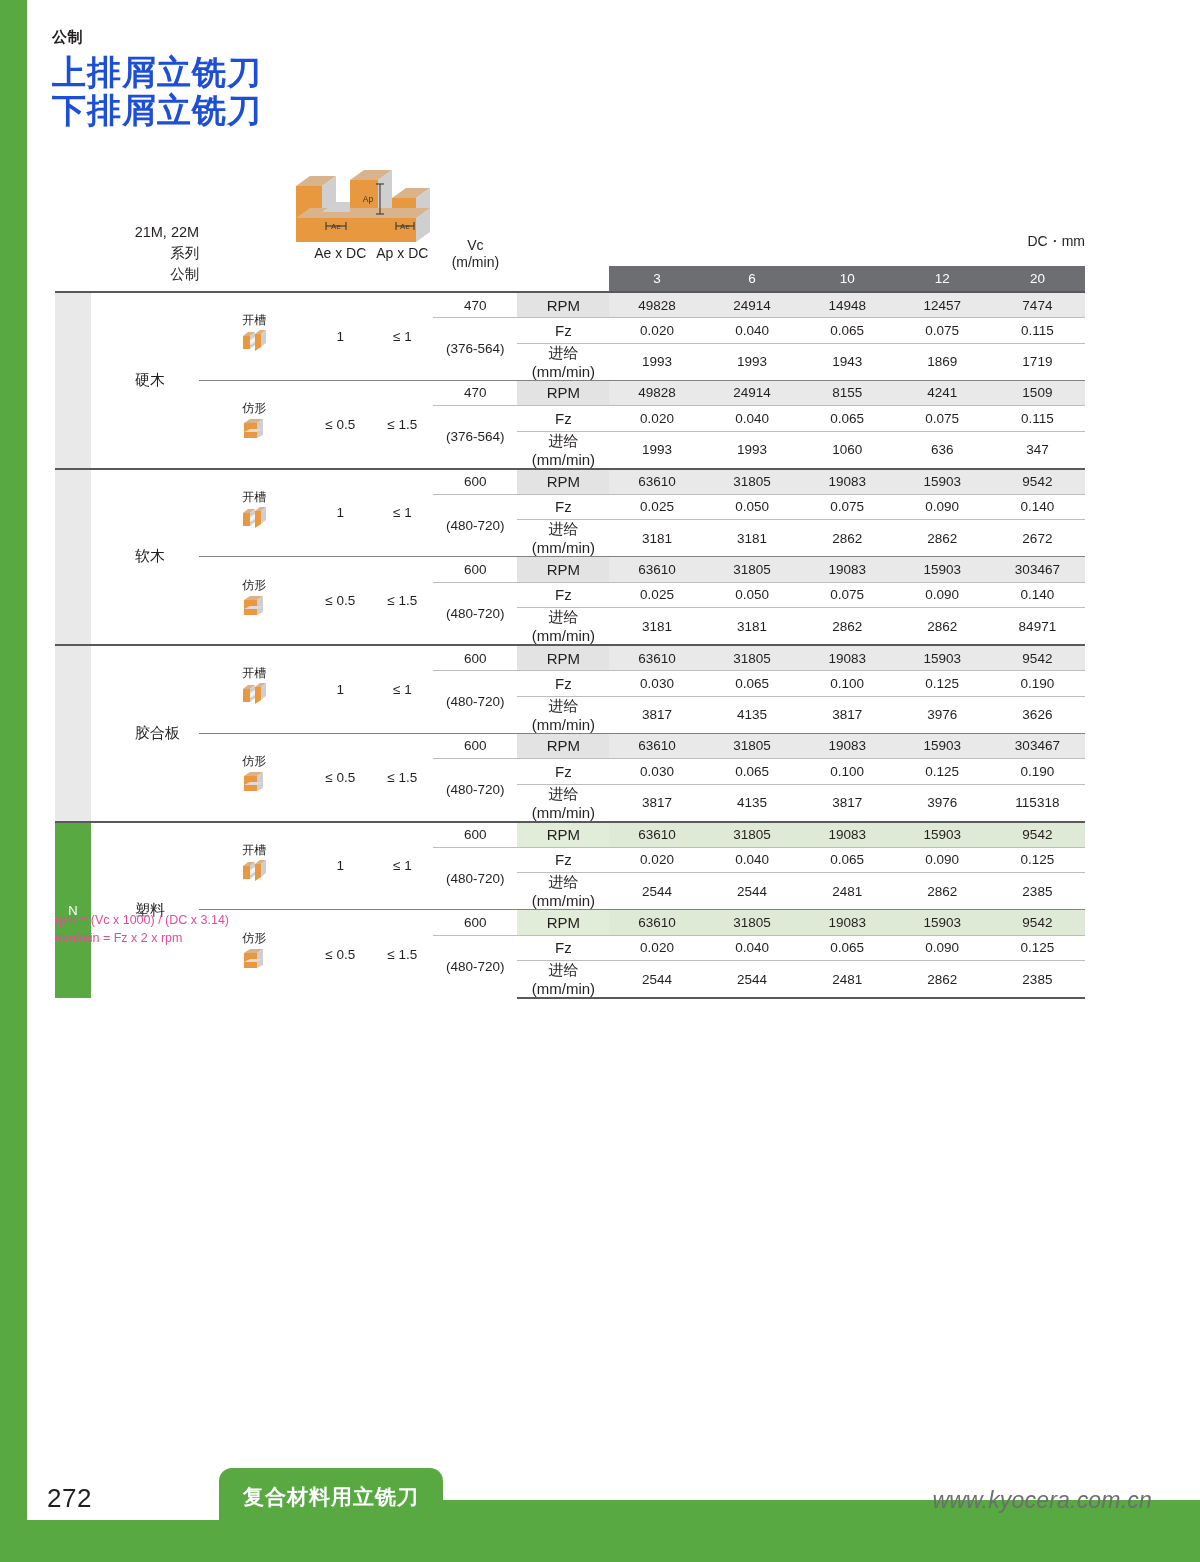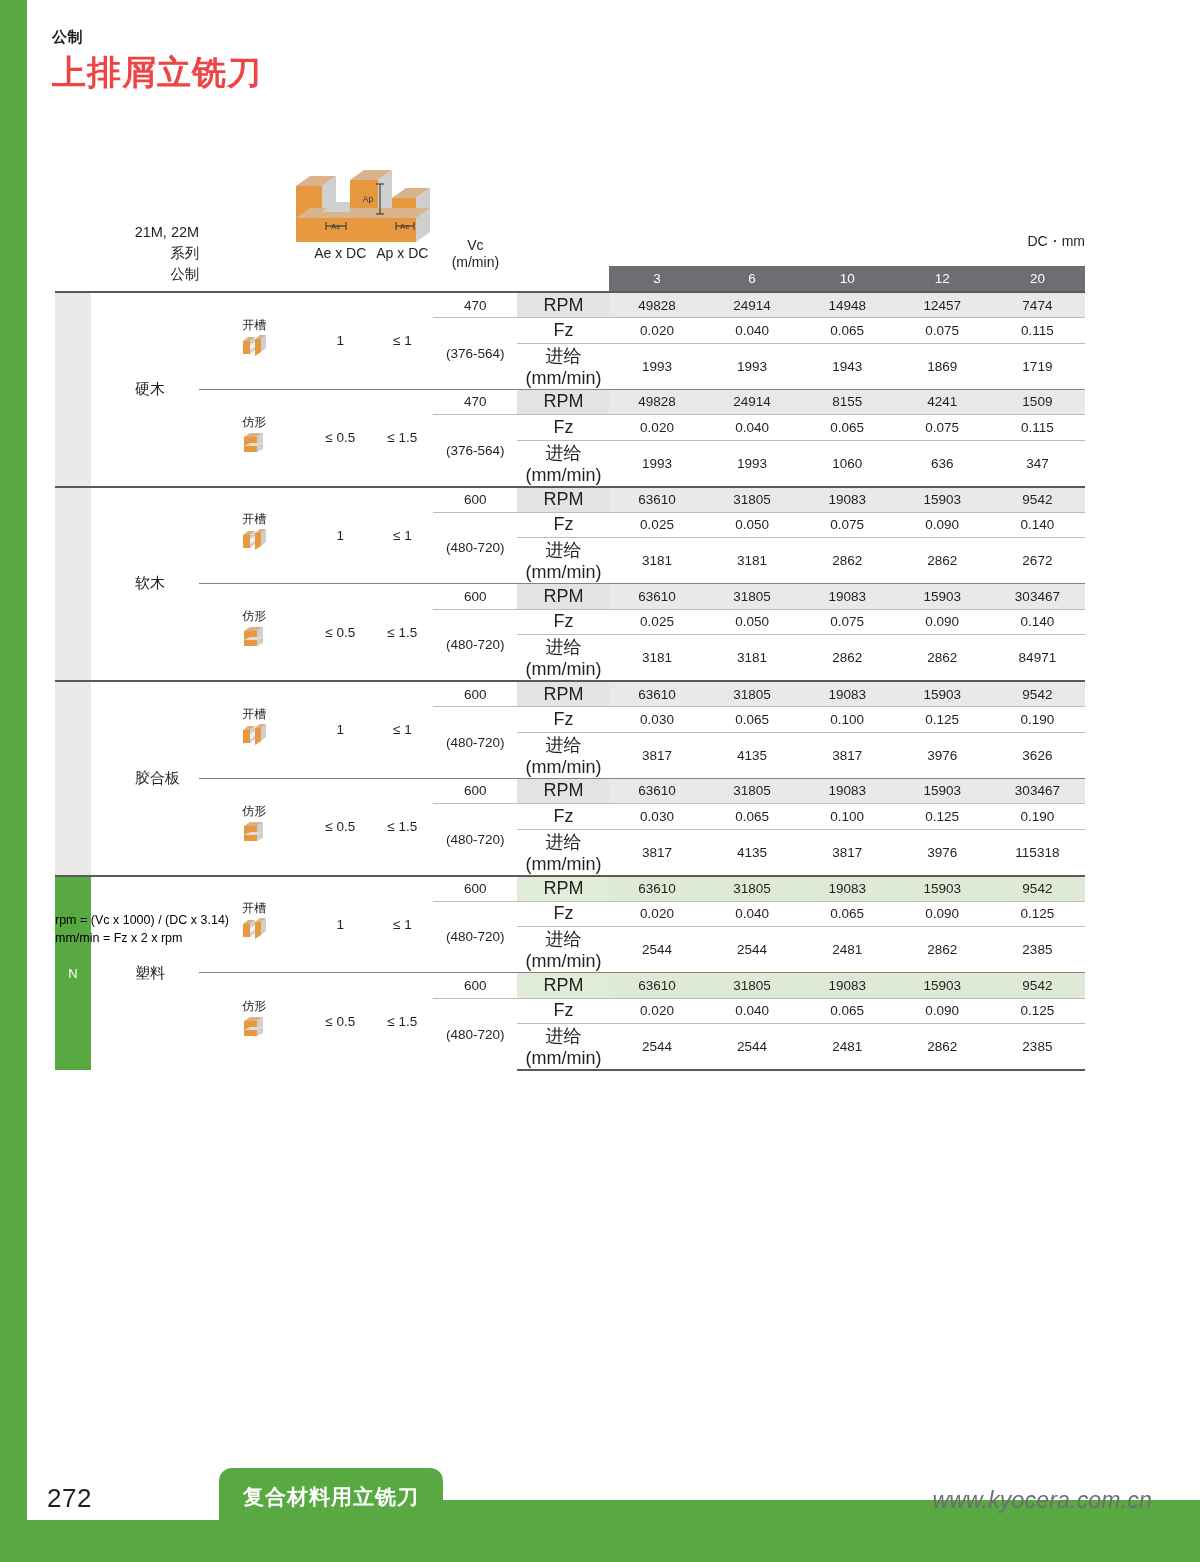--- a/index.html
+++ b/index.html
@@ -16,21 +16,21 @@
     position: absolute; left: 0; top: 0; width: 27px; height: 1562px;
     background: #58a941;
   }
   .page-white {
     position: absolute; left: 27px; top: 0; width: 1173px; height: 1562px;
     background: #ffffff;
   }
   
   .title-block { position: absolute; left: 52px; top: 28px; }
   .kicker { font-size: 15px; font-weight: bold; letter-spacing: .5px; color: #231f20; }
-  .main-title { font-size: 34px; font-weight: bold; line-height: 1.12; margin-top: 6px; color: #ef4444; letter-spacing: 1px; }
+  .main-title { font-size: 34px; font-weight: bold; line-height: 1.12; margin-top: 6px; color: #1d4ed8; letter-spacing: 1px; }
   
   .diagram { position: absolute; left: 288px; top: 168px; width: 150px; height: 84px; }
   
   .table-wrap { position: absolute; left: 55px; top: 222px; width: 1030px; }
   table.spec { border-collapse: collapse; width: 1030px; table-layout: fixed; }
   table.spec td, table.spec th { padding: 0; vertical-align: middle; font-weight: normal; }
 
   .col-iso   { width: 36px; }
   .col-mat   { width: 108px; }
   .col-op    { width: 110px; }
@@ -65,39 +65,39 @@
   }
   .cell-iso.green { background: #58a941; color: #ffffff; }
   .cell-mat {
     text-align: left; padding-left: 44px !important; font-size: 15px; font-weight: bold;
   }
   .cell-op { text-align: center; font-size: 13.5px; line-height: 1.1; }
   .op-label { display:block; font-size: 12px; margin-bottom: 1px; text-align:center; }
   .op-icon  { display: inline-block; width: 30px; height: 26px; }
   .cell-num { text-align: center; font-size: 13.5px; }
   .cell-vc  { text-align: center; font-size: 13.5px; }
-  .cell-par { text-align: center; font-size: 18px; }
+  .cell-par { text-align: center; font-size: 15px; }
   .cell-par.rpm { background: #e3e3e3; }
   .cell-par.rpm.green { background: #e1ecd9; }
   .cell-data { text-align: center; font-size: 13.5px; }
   .cell-data.rpm { background: #e9e9e9; }
   .cell-data.rpm.green { background: #dfead6; }
 
   tr.r { height: 25.5px; }
 
   
   .bt-thick { border-top: 2px solid #58595b; }
   .bt-med   { border-top: 1.4px solid #808285; }
   .bt-thin  { border-top: 1px solid #bcbdc0; }
   .bb-thick { border-bottom: 2px solid #58595b; }
 
   
   .notes {
     position: absolute; left: 55px; top: 911px; font-size: 12.5px; line-height: 1.45;
-    color: #000000;
+    color: #ec4899;
   }
   
   .footer-bar {
     position: absolute; left: 0; bottom: 0; width: 1200px; height: 62px; background: #58a941;
   }
   .footer-white {
     position: absolute; left: 27px; bottom: 42px; width: 400px; height: 52px;
     background: #ffffff; border-radius: 0 14px 14px 0;
   }
   .page-num {
@@ -120,20 +120,21 @@
 </head>
 <body>
 
 <div class="left-green-bar"></div>
 <div class="page-white"></div>
 
 <div class="title-block">
   <div class="kicker">公制</div>
   <div class="main-title">
     <div>上排屑立铣刀</div>
+    <div>下排屑立铣刀</div>
   </div>
 </div>
 
 <div class="diagram">
   <svg width="150" height="84" viewBox="0 0 150 84">
 
     <polygon points="8,18 22,8 48,8 34,18" fill="#d9b38c"></polygon>
     <polygon points="34,18 48,8 48,42 34,52" fill="#cfcfcf"></polygon>
     <polygon points="8,18 34,18 34,62 8,62" fill="#e8983f"></polygon>
     <polygon points="62,12 76,2 104,2 90,12" fill="#d9b38c"></polygon>

